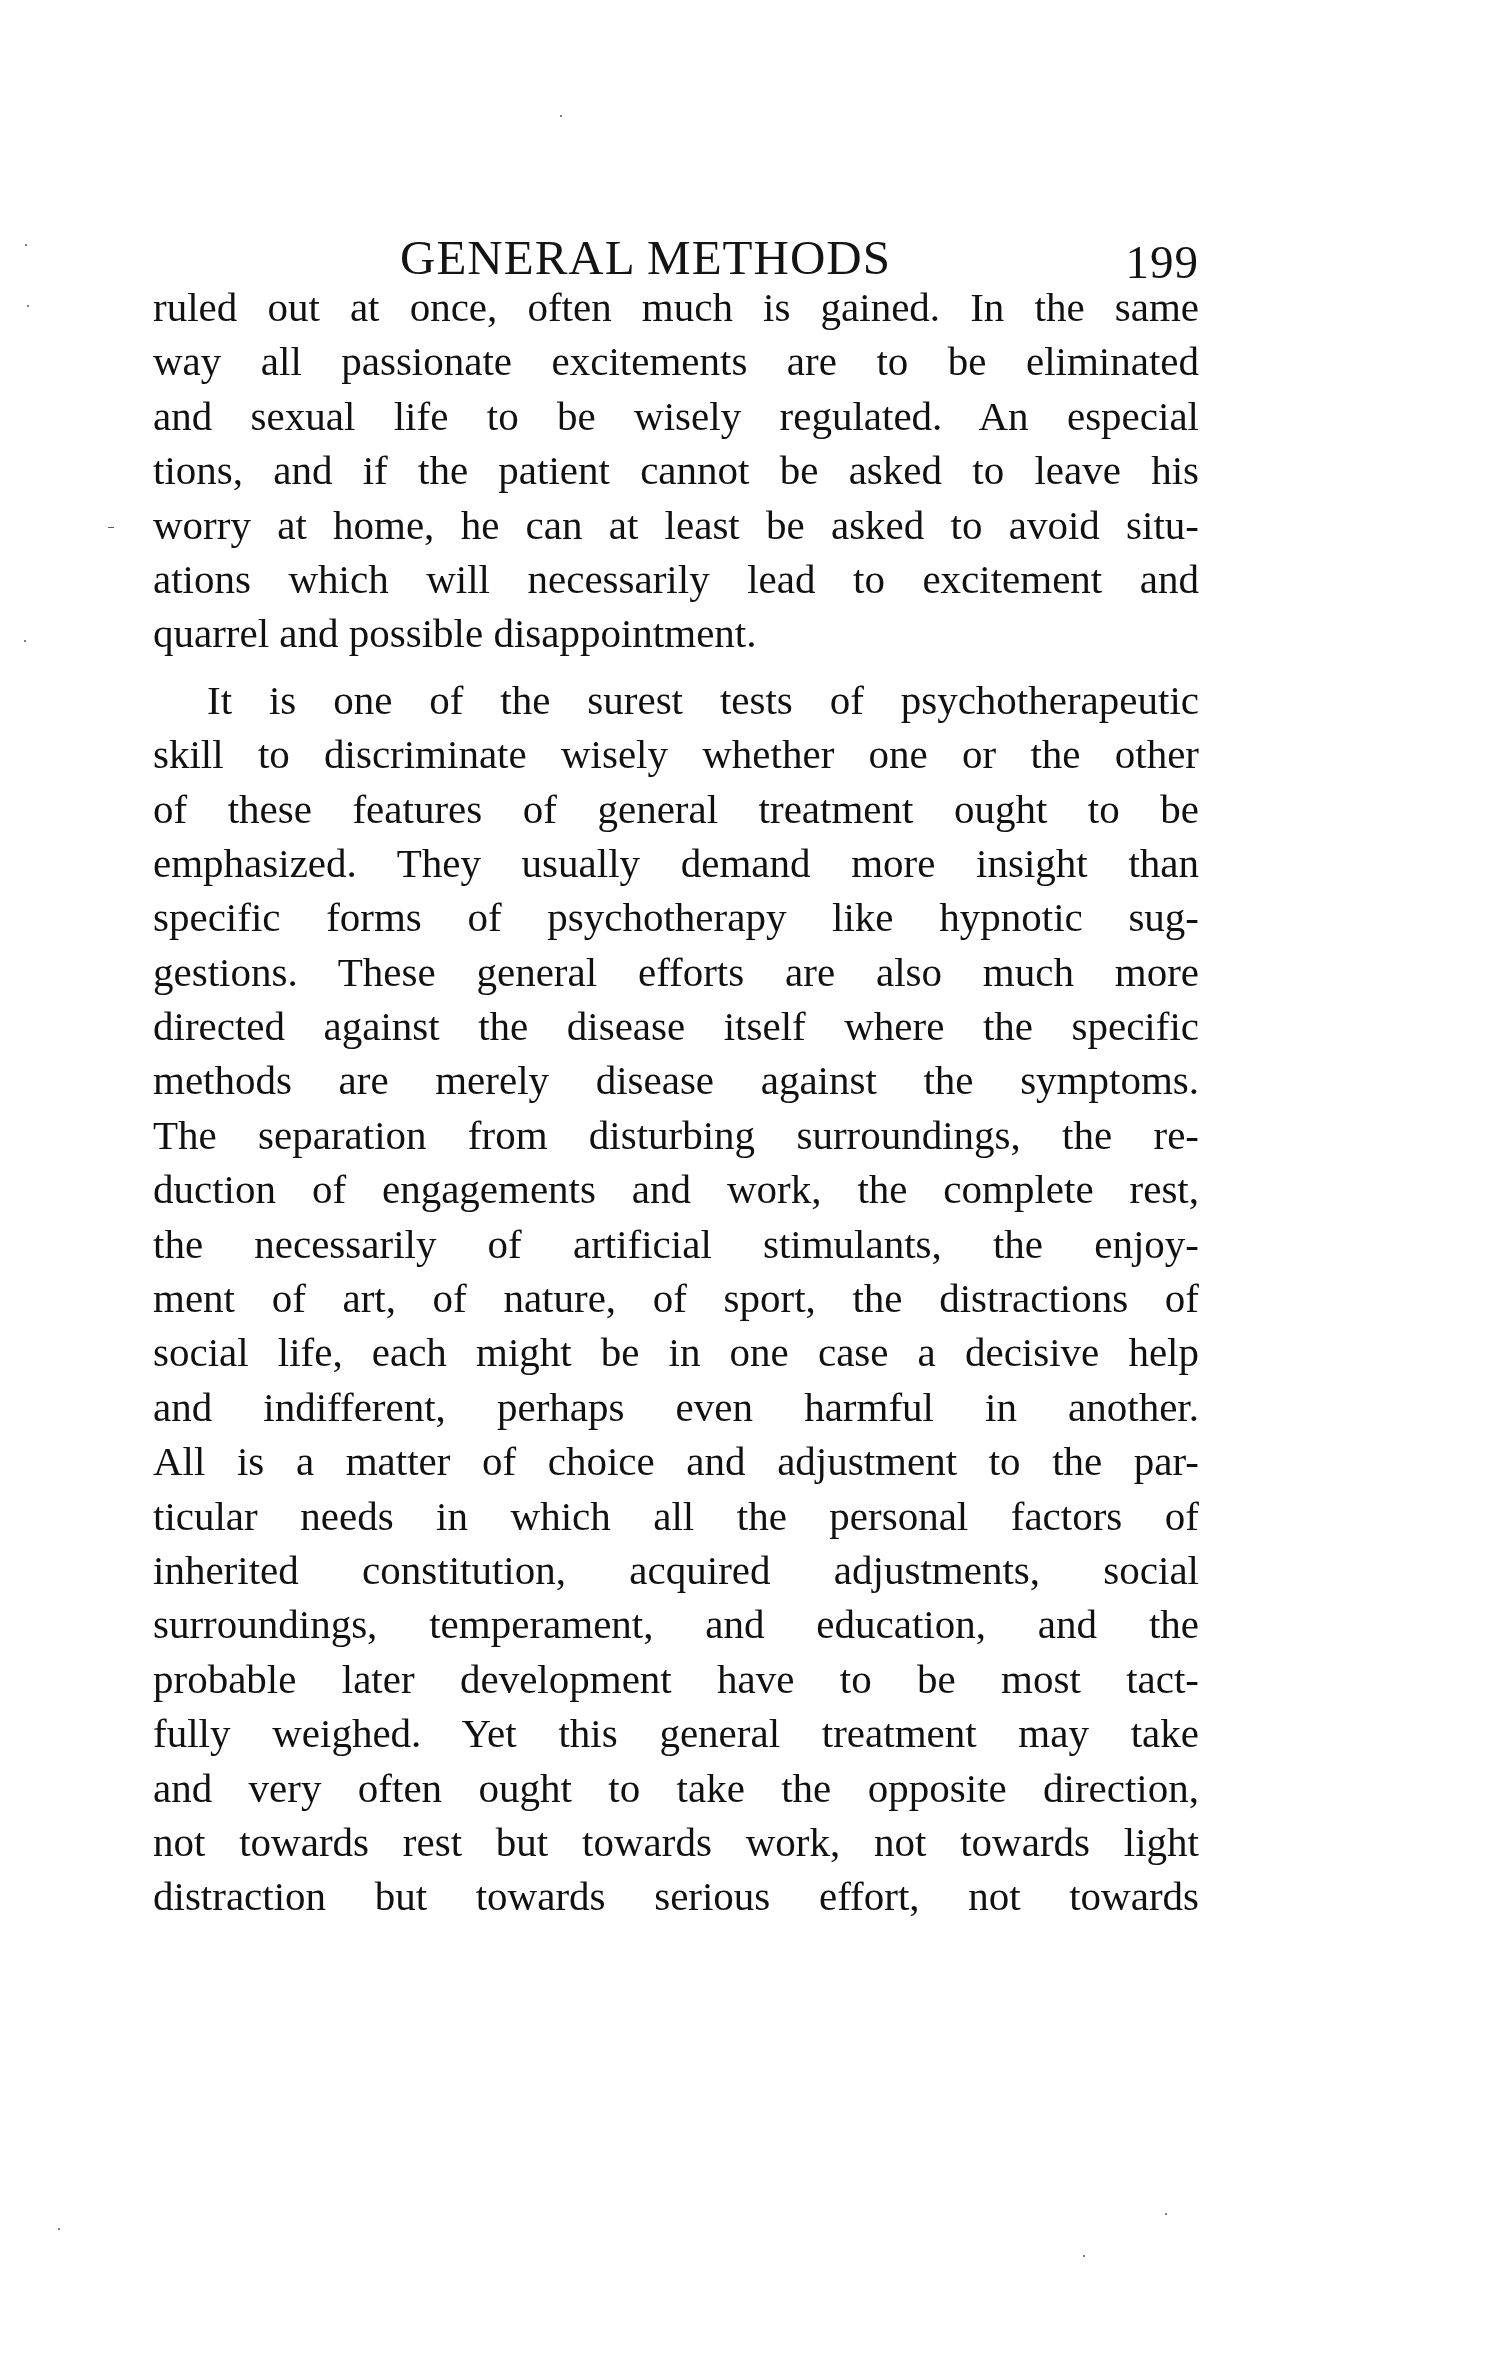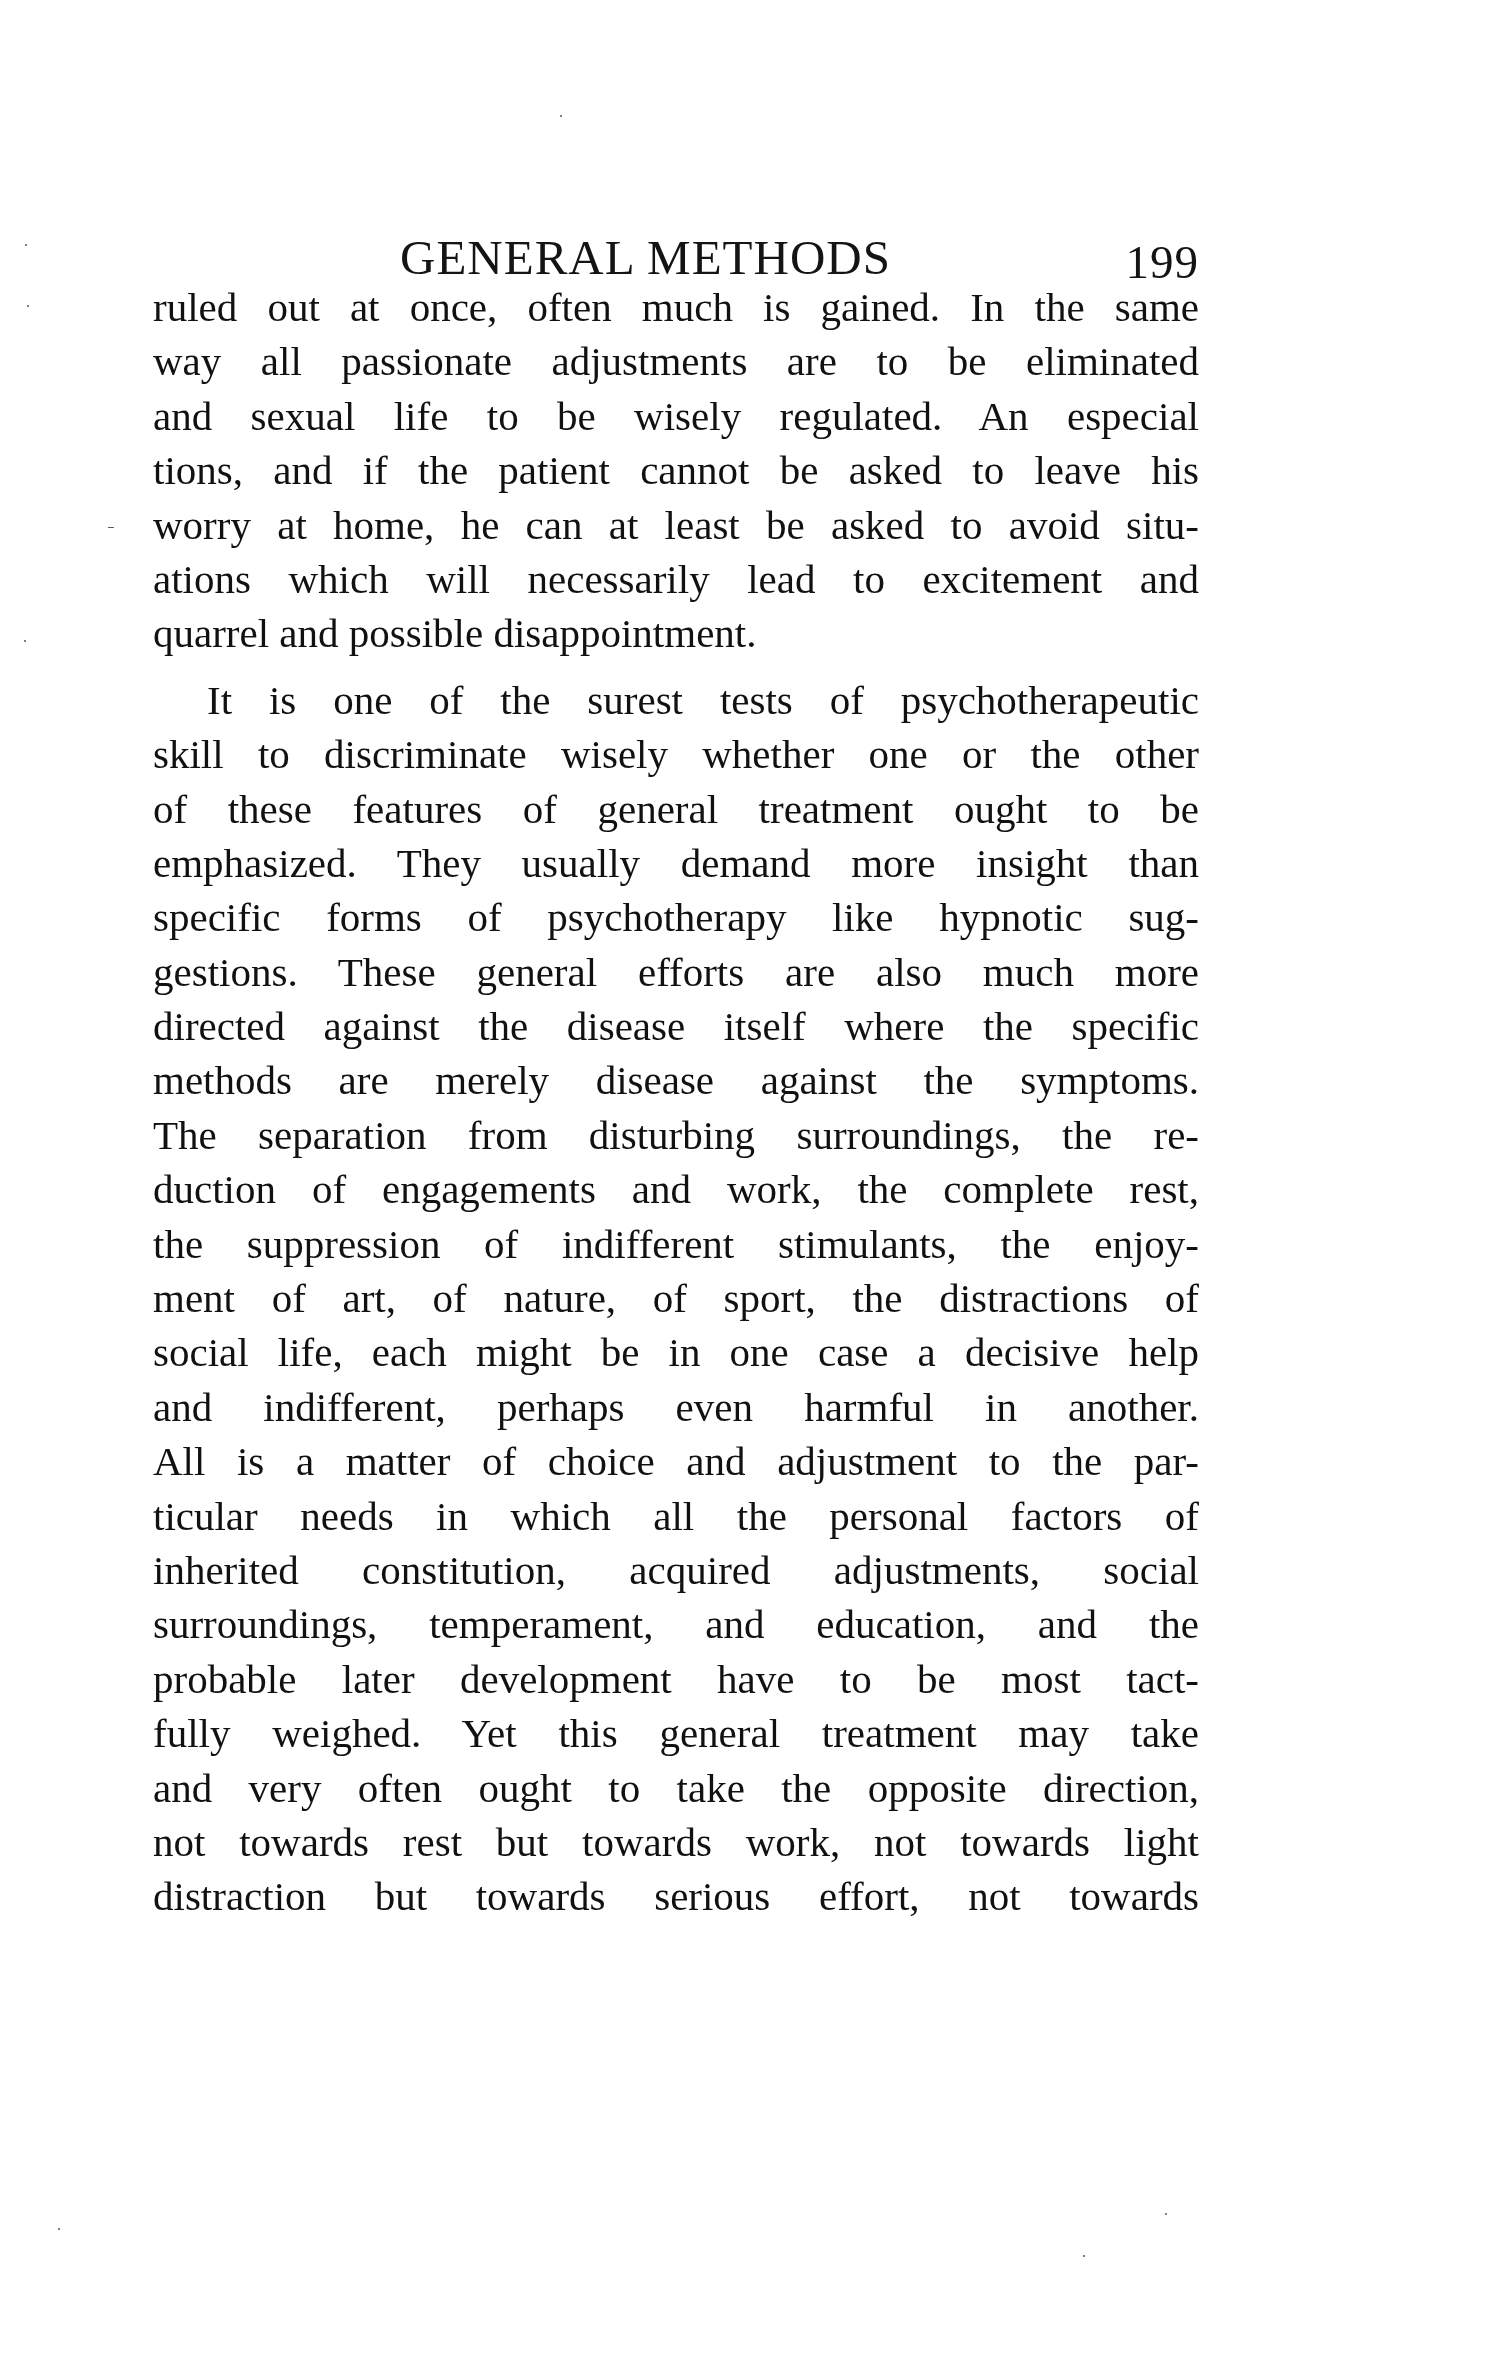--- a/index.html
+++ b/index.html
@@ -97,40 +97,40 @@
 
   <div class="running-head">
     <span class="running-title">GENERAL METHODS</span>
     <span class="page-number">199</span>
   </div>
 
   <div class="body-text">
 
     <div class="paragraph">
       <div class="line"><span class="line-inner">ruled out at once, often much is gained.  In the same</span></div>
-      <div class="line"><span class="line-inner">way all passionate adjustments are to be eliminated</span></div>
+      <div class="line"><span class="line-inner">way all passionate excitements are to be eliminated</span></div>
       <div class="line"><span class="line-inner">and sexual life to be wisely regulated.  An especial</span></div>
       <div class="line"><span class="line-inner">tions, and if the patient cannot be asked to leave his</span></div>
       <div class="line"><span class="line-inner">worry at home, he can at least be asked to avoid situ-</span></div>
       <div class="line"><span class="line-inner">ations which will necessarily lead to excitement and</span></div>
       <div class="line last"><span class="line-inner">quarrel and possible disappointment.</span></div>
     </div>
 
     <div class="paragraph">
       <div class="line indent"><span class="line-inner">It is one of the surest tests of psychotherapeutic</span></div>
       <div class="line"><span class="line-inner">skill to discriminate wisely whether one or the other</span></div>
       <div class="line"><span class="line-inner">of these features of general treatment ought to be</span></div>
       <div class="line"><span class="line-inner">emphasized.  They usually demand more insight than</span></div>
       <div class="line"><span class="line-inner">specific forms of psychotherapy like hypnotic sug-</span></div>
       <div class="line"><span class="line-inner">gestions.  These general efforts are also much more</span></div>
       <div class="line"><span class="line-inner">directed against the disease itself where the specific</span></div>
       <div class="line"><span class="line-inner">methods are merely disease against the symptoms.</span></div>
       <div class="line"><span class="line-inner">The separation from disturbing surroundings, the re-</span></div>
       <div class="line"><span class="line-inner">duction of engagements and work, the complete rest,</span></div>
-      <div class="line"><span class="line-inner">the suppression of indifferent stimulants, the enjoy-</span></div>
+      <div class="line"><span class="line-inner">the necessarily of artificial stimulants, the enjoy-</span></div>
       <div class="line"><span class="line-inner">ment of art, of nature, of sport, the distractions of</span></div>
       <div class="line"><span class="line-inner">social life, each might be in one case a decisive help</span></div>
       <div class="line"><span class="line-inner">and indifferent, perhaps even harmful in another.</span></div>
       <div class="line"><span class="line-inner">All is a matter of choice and adjustment to the par-</span></div>
       <div class="line"><span class="line-inner">ticular needs in which all the personal factors of</span></div>
       <div class="line"><span class="line-inner">inherited constitution, acquired adjustments, social</span></div>
       <div class="line"><span class="line-inner">surroundings, temperament, and education, and the</span></div>
       <div class="line"><span class="line-inner">probable later development have to be most tact-</span></div>
       <div class="line"><span class="line-inner">fully weighed.  Yet this general treatment may take</span></div>
       <div class="line"><span class="line-inner">and very often ought to take the opposite direction,</span></div>

